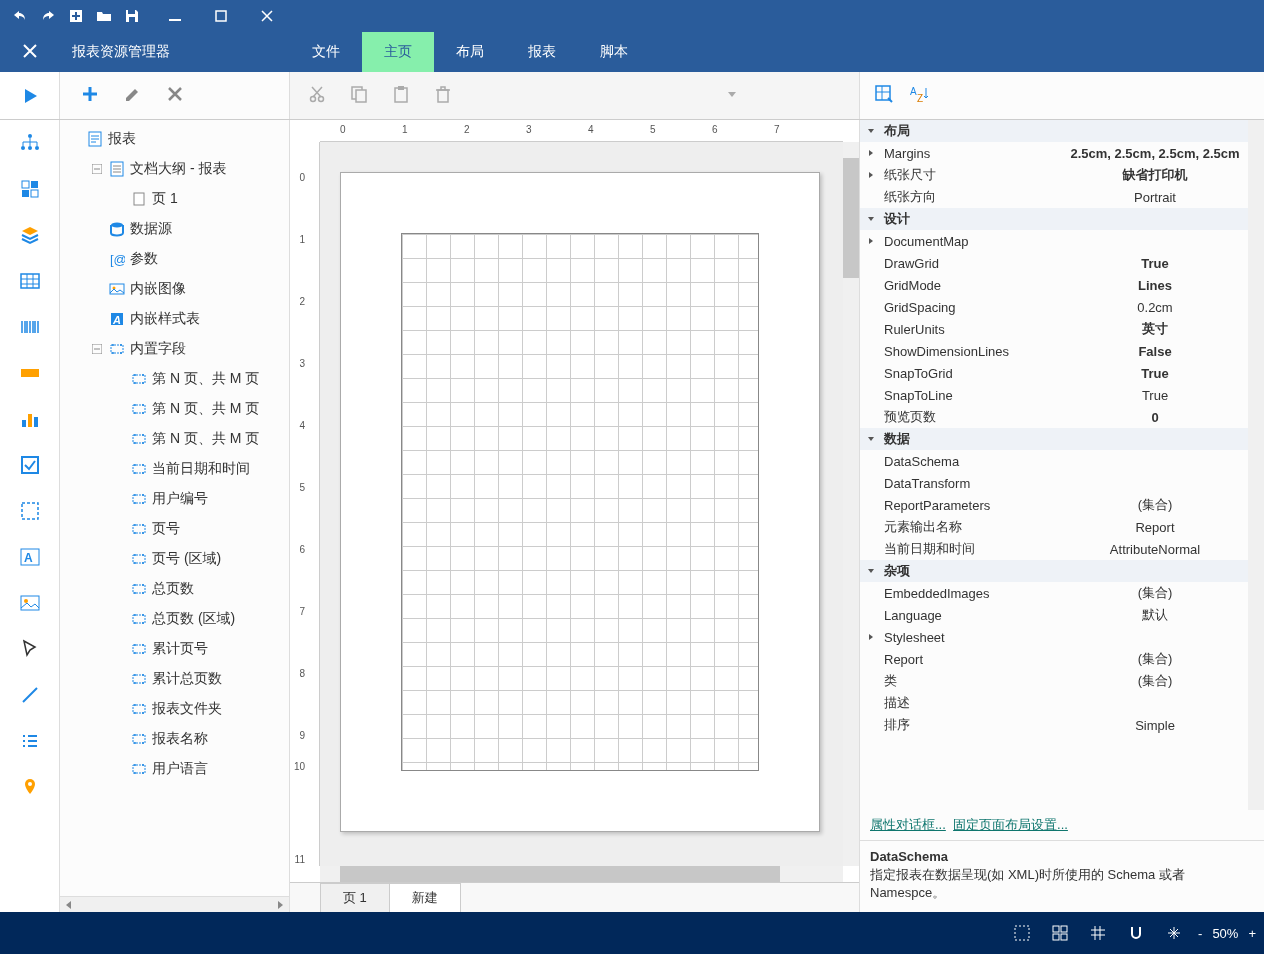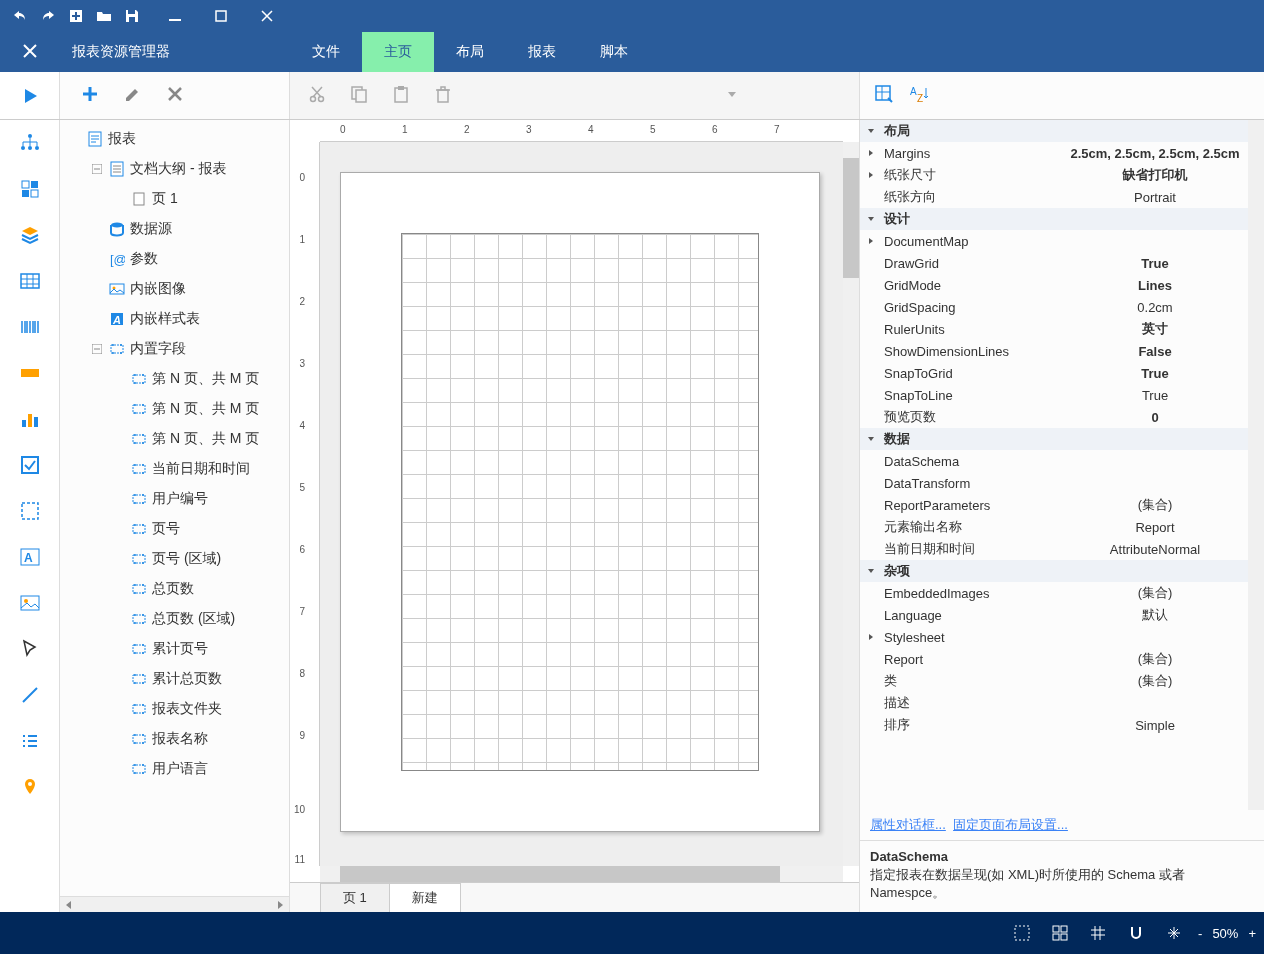--- a/index.html
+++ b/index.html
@@ -74,21 +74,21 @@
 .prop-panel { width: 405px; background: #fcfcfc; border-left: 1px solid #ddd; display: flex; flex-direction: column; }
 .prop-grid { flex: 1; overflow: auto; position: relative; }
 .prop-grid .vscroll3 { position: absolute; right: 0; top: 0; width: 16px; bottom: 0; background: #f0f0f0; }
 .prop-row { display: flex; align-items: center; height: 22px; font-size: 13px; }
 .prop-row.cat { background: #eef2f7; font-weight: bold; }
 .prop-row .chv { width: 22px; display: flex; align-items: center; justify-content: center; fill: #555; }
 .prop-row .pn { width: 160px; padding-left: 2px; }
 .prop-row .pv { flex: 1; padding-left: 4px; text-align: center; }
 .prop-row .pv.bold { font-weight: bold; }
 .prop-links { padding: 6px 10px; font-size: 13px; }
-.prop-links a { color: #3b82f6; text-decoration: underline; cursor: pointer; }
+.prop-links a { color: #0f766e; text-decoration: underline; cursor: pointer; }
 .prop-desc { padding: 8px 10px 10px 10px; border-top: 1px solid #ddd; }
 .prop-desc .pd-title { font-weight: bold; margin-bottom: 2px; }
 .prop-desc .pd-body { font-size: 13px; color: #333; }
 
 .statusbar { height: 42px; background: #01285a; display: flex; align-items: center; justify-content: flex-end; padding: 0 8px; gap: 10px; color: #fff; fill: #fff; font-size: 13px; }
 .statusbar .sb-btn { width: 28px; height: 28px; display: flex; align-items: center; justify-content: center; }
 .statusbar .zoom { display: flex; align-items: center; gap: 10px; }
 </style>
 </head>
 <body>
@@ -638,21 +638,21 @@
           <span class="ruler-tick" style="top: 30px;">0</span>
           <span class="ruler-tick" style="top: 92px;">1</span>
           <span class="ruler-tick" style="top: 154px;">2</span>
           <span class="ruler-tick" style="top: 216px;">3</span>
           <span class="ruler-tick" style="top: 278px;">4</span>
           <span class="ruler-tick" style="top: 340px;">5</span>
           <span class="ruler-tick" style="top: 402px;">6</span>
           <span class="ruler-tick" style="top: 464px;">7</span>
           <span class="ruler-tick" style="top: 526px;">8</span>
           <span class="ruler-tick" style="top: 588px;">9</span>
-          <span class="ruler-tick" style="top: 662px;">10</span>
+          <span class="ruler-tick" style="top: 619px;">10</span>
           <span class="ruler-tick" style="top: 712px;">11</span>
         </div>
       <div class="page-viewport">
         <div class="page-outer">
           <div class="page-inner">
               <div class="grid-bg"></div>
             </div>
         </div>
       </div>
       <div class="vscroll">

